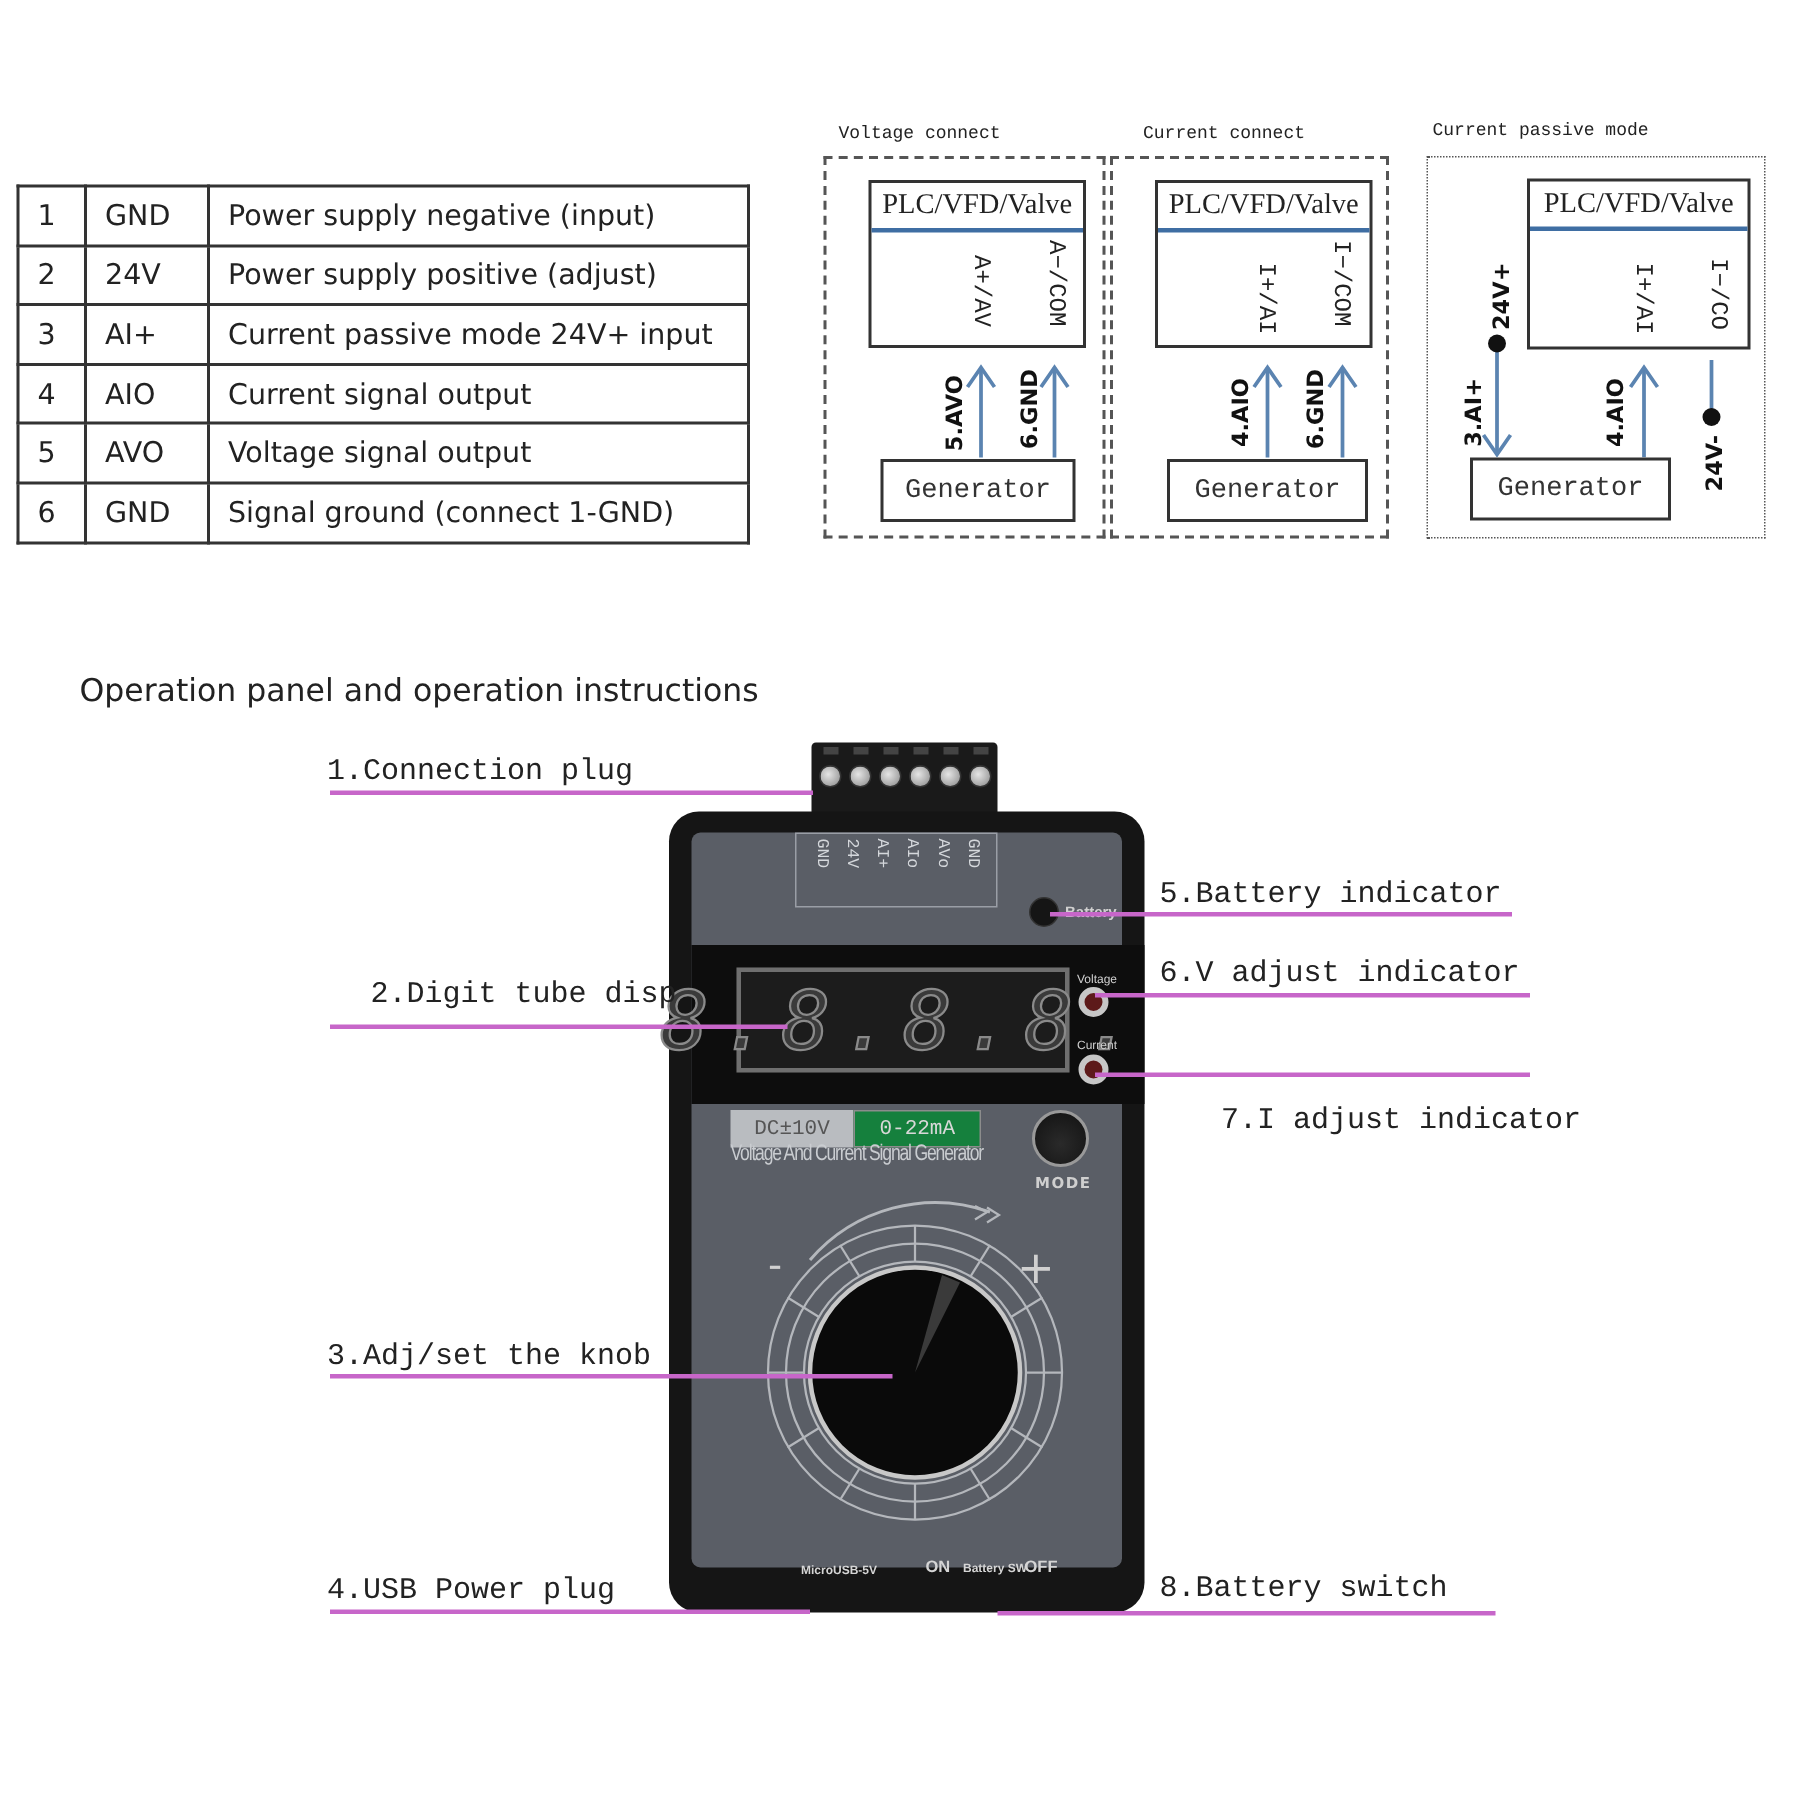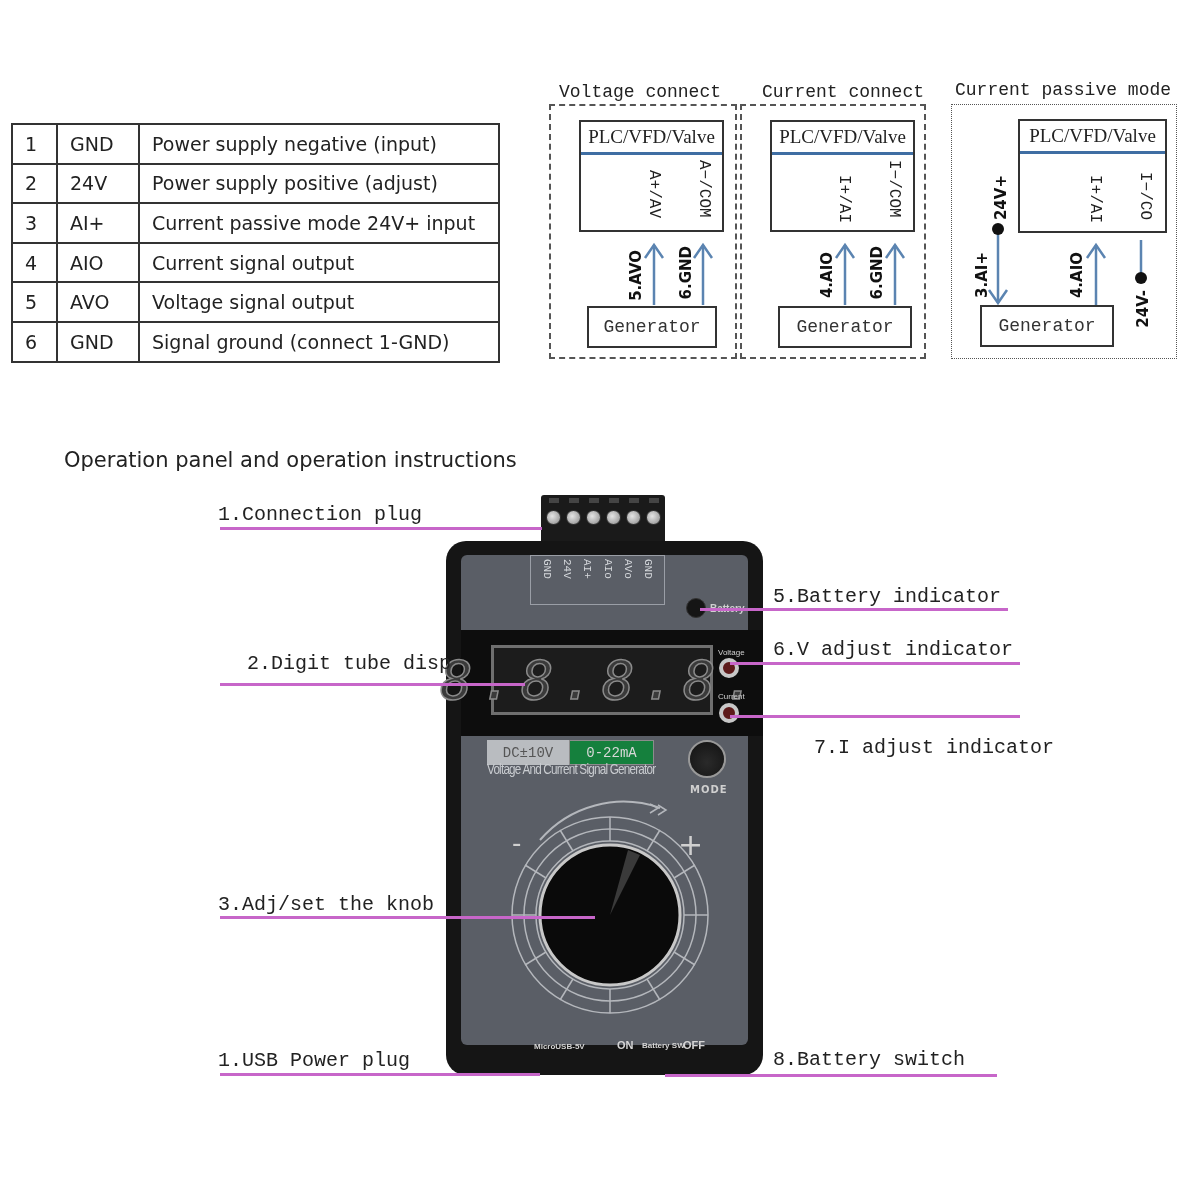--- a/index.html
+++ b/index.html
@@ -7,31 +7,31 @@
   body { position: relative; font-family: "DejaVu Sans", sans-serif; color: #1a1a1a; }
 
   
   .pin-table { position: absolute; left: 11px; top: 123px; width: 489px; border-collapse: collapse; font-family: "DejaVu Sans", sans-serif; font-size: 19px; color: #222; }
   .pin-table td { border: 2px solid #333; height: 39.6px; padding: 0 0 0 12px; white-space: nowrap; }
   .pin-table td.c-no { width: 45px; padding-left: 12px; }
   .pin-table td.c-pin { width: 82px; padding-left: 12px; }
 
   
   .wiring { position: absolute; font-family: "DejaVu Serif", serif; }
-  .wiring .w-title { position: absolute; font-family: "Liberation Mono", monospace; font-size: 18px; color: #222; white-space: nowrap; }
+  .wiring .w-title { position: absolute; font-family: "Liberation Mono", monospace; font-size: 12px; color: #222; white-space: nowrap; }
   .wiring .w-frame { position: absolute; border: 2px dashed #555; }
   .wiring .plc { position: absolute; border: 2px solid #333; background: #fff; }
   .wiring .plc-head { height: 33px; border-bottom: 3px solid #3f6ea3; font-family: "Liberation Serif", serif; font-size: 19px; display: flex; align-items: center; justify-content: center; color: #222; }
   .wiring .term { position: absolute; font-family: "Liberation Mono", monospace; font-size: 16px; color: #222; writing-mode: vertical-rl; white-space: nowrap; }
   .wiring .gen { position: absolute; border: 2px solid #333; background: #fff; font-family: "Liberation Mono", monospace; font-size: 18px; color: #333; display: flex; align-items: center; justify-content: center; }
   .wiring .wire-label { position: absolute; font-family: "DejaVu Sans", sans-serif; font-weight: bold; font-size: 15px; color: #111; writing-mode: vertical-rl; transform: rotate(180deg); white-space: nowrap; }
   .wiring svg { position: absolute; left: 0; top: 0; overflow: visible; }
 
   
-  .op-title { position: absolute; left: 64px; top: 448px; font-family: "DejaVu Sans", sans-serif; font-size: 21px; color: #222; }
+  .op-title { position: absolute; left: 53px; top: 448px; font-family: "DejaVu Sans", sans-serif; font-size: 21px; color: #222; }
 
   .callout { position: absolute; font-family: "Liberation Mono", monospace; font-size: 20px; color: #222; white-space: nowrap; }
   .leader { position: absolute; height: 3px; background: #c766c9; }
 
   .device { position: absolute; left: 446px; top: 541px; width: 317px; height: 534px; background: #151515; border-radius: 20px; }
   .device-face { position: absolute; left: 15px; top: 14px; width: 287px; height: 490px; background: #5a5e66; border-radius: 6px; }
   .plug { position: absolute; left: 541px; top: 495px; width: 124px; height: 50px; background: #1a1a1a; border-radius: 3px; }
   .plug .screw { position: absolute; top: 15px; width: 15px; height: 15px; border-radius: 50%; background: radial-gradient(circle at 40% 40%, #e5e5e5, #888); border: 1px solid #333; }
   .plug .slot { position: absolute; top: 3px; width: 10px; height: 5px; background: #444; }
   .pin-silk { position: absolute; left: 530px; top: 555px; width: 135px; height: 50px; border: 1px solid #9a9ea6; display: flex; justify-content: space-around; padding: 3px 6px; }
@@ -241,21 +241,21 @@
 
 <div class="callout" style="left:218px;top:503px;">1.Connection plug</div>
 <div class="leader" style="left:220px;top:527px;width:322px;"></div>
 
 <div class="callout" style="left:218px;top:652px;margin-left:29px;">2.Digit tube disp</div>
 <div class="leader" style="left:220px;top:683px;width:305px;"></div>
 
 <div class="callout" style="left:218px;top:893px;">3.Adj/set the knob</div>
 <div class="leader" style="left:220px;top:916px;width:375px;"></div>
 
-<div class="callout" style="left:218px;top:1049px;">1.USB Power plug</div>
+<div class="callout" style="left:218px;top:1049px;">4.USB Power plug</div>
 <div class="leader" style="left:220px;top:1073px;width:320px;"></div>
 
 <div class="callout" style="left:773px;top:585px;">5.Battery indicator</div>
 <div class="leader" style="left:700px;top:608px;width:308px;"></div>
 
 <div class="callout" style="left:773px;top:638px;">6.V adjust indicator</div>
 <div class="leader" style="left:730px;top:662px;width:290px;"></div>
 
 <div class="callout" style="left:814px;top:692px;margin-top:44px;">7.I adjust indicator</div>
 <div class="leader" style="left:730px;top:715px;width:290px;"></div>

